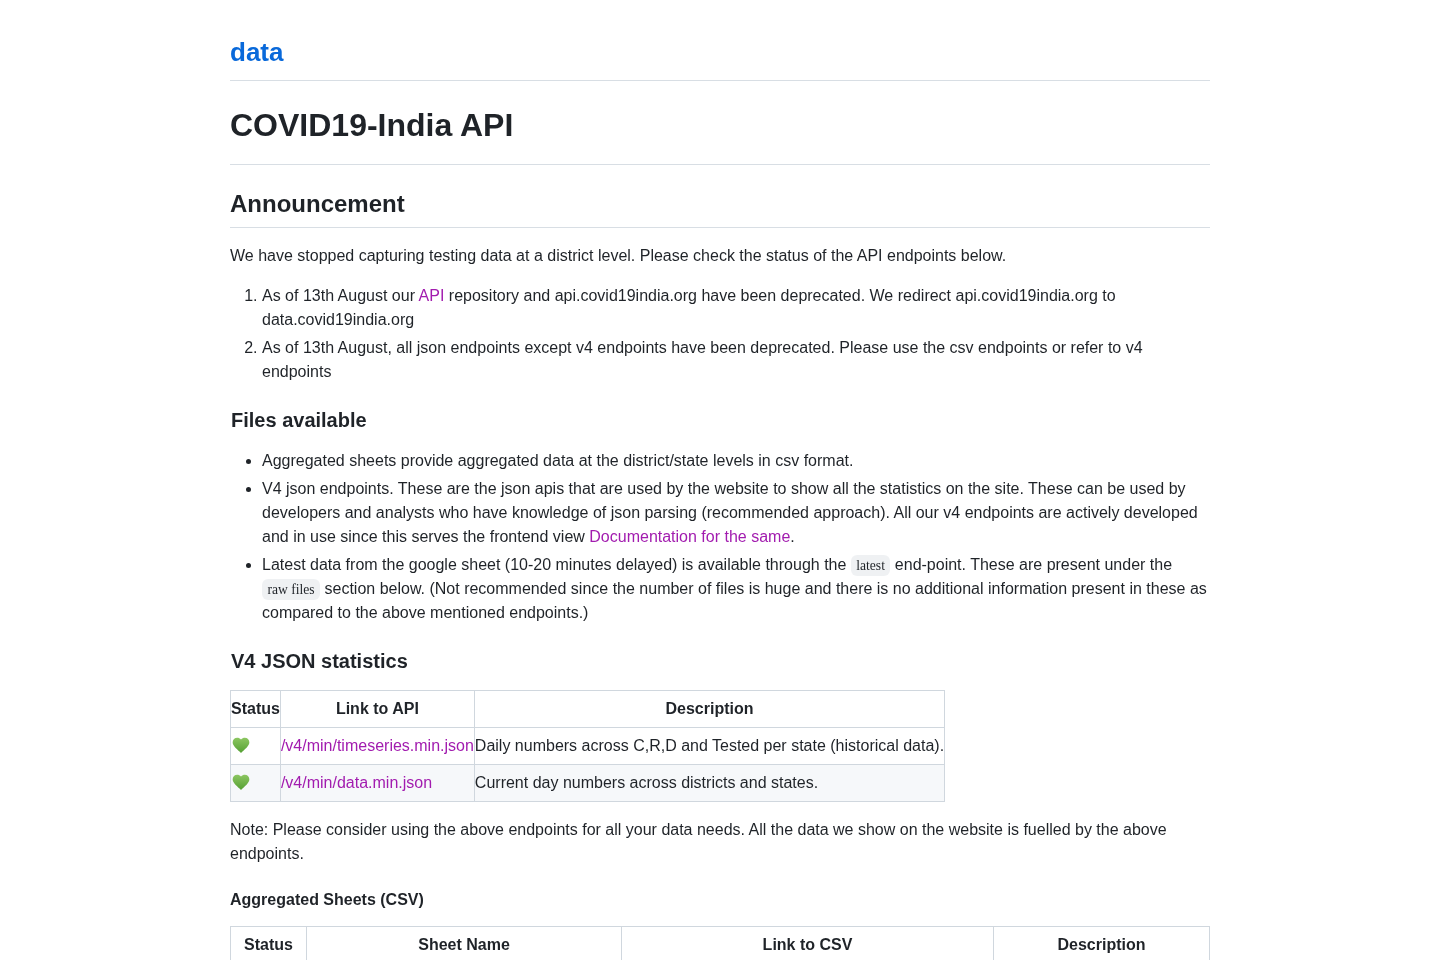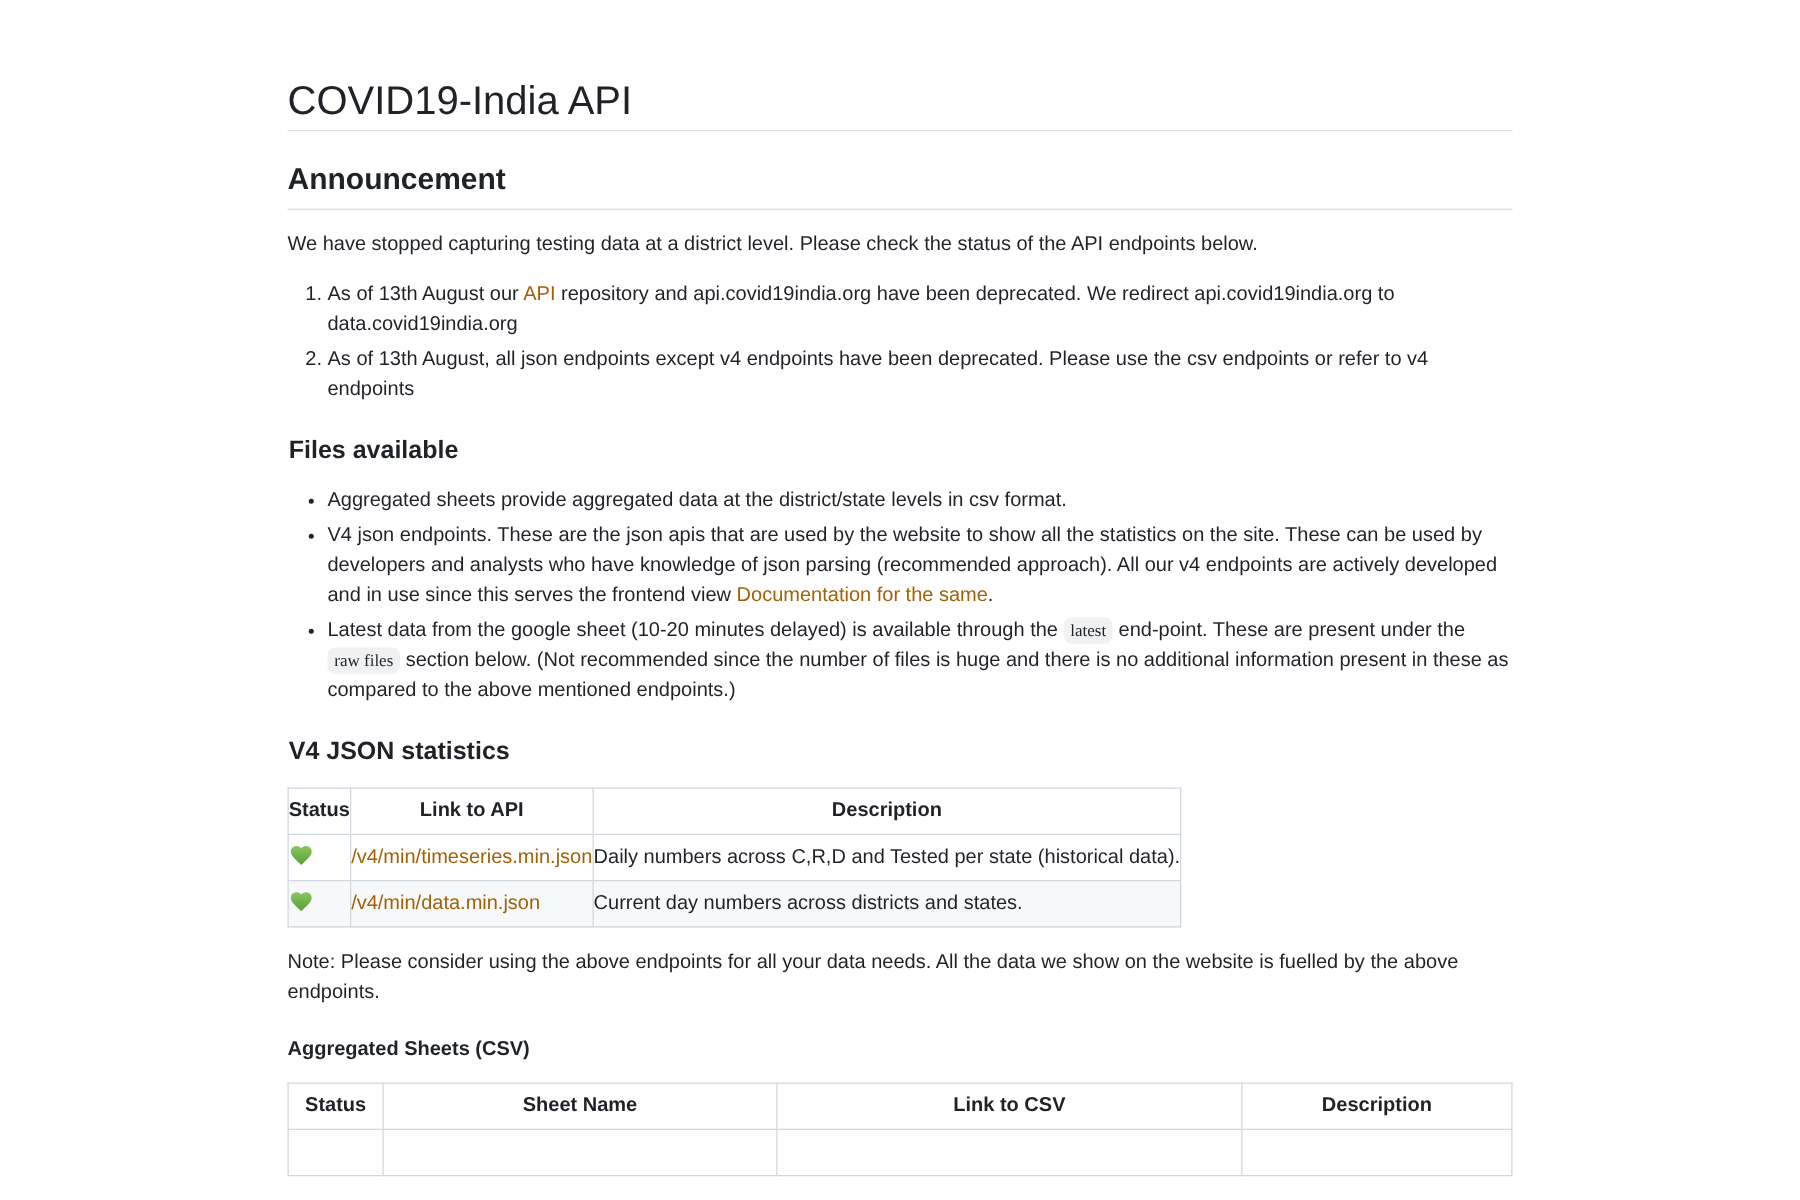--- a/index.html
+++ b/index.html
@@ -14,38 +14,38 @@
     font-family: "Liberation Sans", sans-serif;
     color: #1f2328;
     font-size: 16px;
     line-height: 1.5;
   }
   .container {
     width: 980px;
     margin: 0 auto;
     padding-top: 36px;
   }
-  a { color: #a16207; text-decoration: none; cursor: pointer; }
+  a { color: #a21caf; text-decoration: none; cursor: pointer; }
 
   .repo-title {
     font-size: 26px;
     line-height: 1.3;
     font-weight: 700;
     margin: 0;
     padding-bottom: 10px;
     border-bottom: 1px solid #d8dee4;
   }
   .repo-title a { color: #0969da; }
 
   h1.page-title {
     font-size: 32px;
-    font-weight: 400;
+    font-weight: 700;
     line-height: 1.25;
     margin: 24px 0 16px;
-    padding-bottom: 4px;
+    padding-bottom: 19px;
     border-bottom: 1px solid #d8dee4;
   }
   h2.section-heading {
     font-size: 24px;
     font-weight: 700;
     line-height: 1.25;
     margin: 24px 0 16px;
     padding-bottom: 8px;
     border-bottom: 1px solid #d8dee4;
   }
@@ -105,20 +105,23 @@
   .heart-icon {
     display: inline-block;
     vertical-align: -3px;
   }
 </style>
 </head>
 <body>
 
 <div class="container">
 
+  <div class="repo-title">
+    <a>data</a>
+  </div>
 
   <h1 class="page-title">COVID19-India API</h1>
 
   <h2 class="section-heading">Announcement</h2>
 
   <p>
     <span class="bold">We have stopped capturing testing data at a district level. Please check the status of the API endpoints below.</span>
   </p>
 
   <ol class="num-list">

